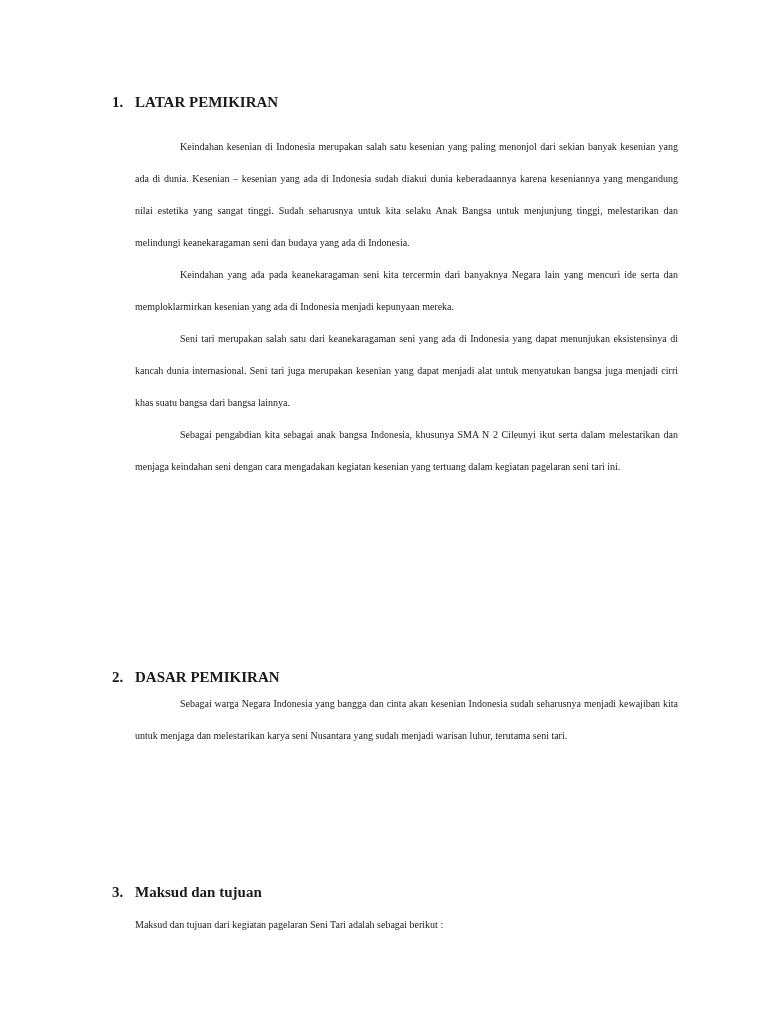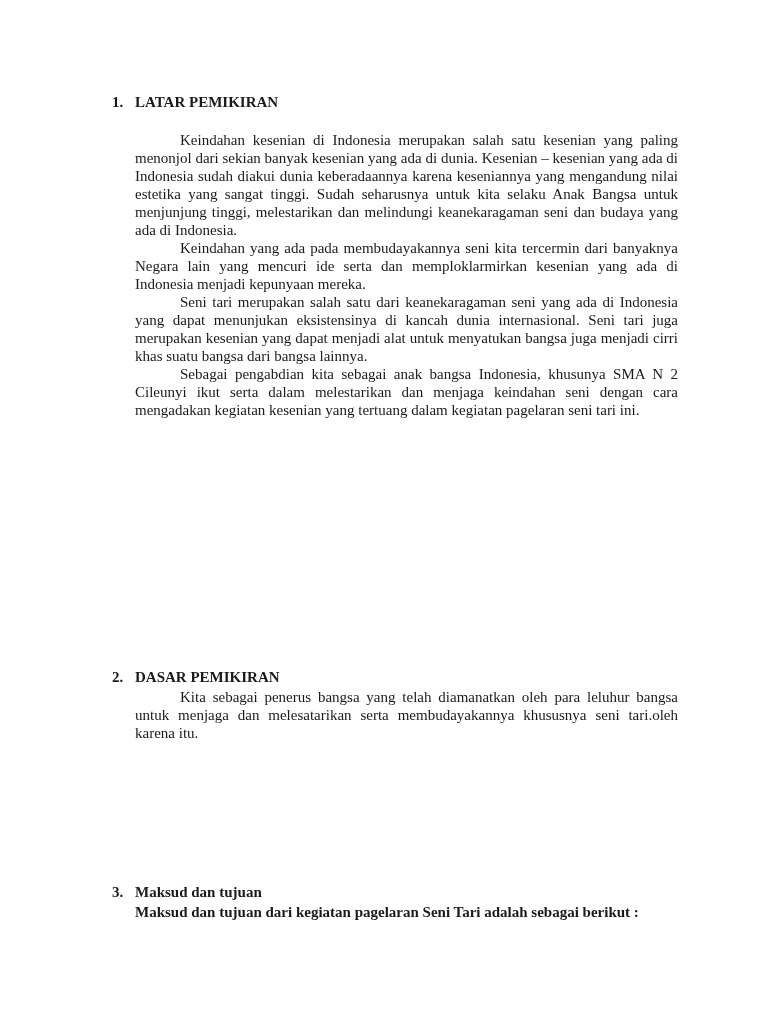--- a/index.html
+++ b/index.html
@@ -35,64 +35,64 @@
       line-height: 20px;
       height: 20px;
     }
     .heading .num {
       width: 23px;
       flex: 0 0 23px;
     }
     .body-text {
       margin-left: 23px;
       width: 543px;
-      font-size: 15px;
-      line-height: 18px;
+      font-size: 10px;
+      line-height: 32px;
     }
     .para {
       margin: 0;
       text-align: justify;
       text-indent: 45px;
     }
     .para.noindent {
       text-indent: 0;
     }
     
     #sec1 { top: 92px; }
     #sec1 .body-text { margin-top: 19px; }
     #sec2 { top: 667px; }
     #sec2 .body-text { margin-top: 1px; }
     #sec3 { top: 882px; }
-    #sec3 .body-text { margin-top: 1px; font-weight: bold; }
+    #sec3 .body-text { margin-top: 7px; }
   </style>
 </head>
 <body>
 
 <div class="page">
 
   <div class="section" id="sec1">
     <div class="heading">
       <span class="num">1.</span>
       <span class="title">LATAR PEMIKIRAN</span>
     </div>
     <div class="body-text">
       <p class="para">Keindahan kesenian di Indonesia merupakan salah satu kesenian yang paling menonjol dari sekian banyak kesenian yang ada di dunia. Kesenian – kesenian yang ada di Indonesia sudah diakui dunia keberadaannya karena keseniannya yang mengandung nilai estetika yang sangat tinggi. Sudah seharusnya untuk kita selaku Anak Bangsa untuk menjunjung tinggi, melestarikan dan melindungi keanekaragaman seni dan budaya yang ada di Indonesia.</p>
-      <p class="para">Keindahan yang ada pada membudayakannya seni kita tercermin dari banyaknya Negara lain yang mencuri ide serta dan memploklarmirkan kesenian yang ada di Indonesia menjadi kepunyaan mereka.</p>
+      <p class="para">Keindahan yang ada pada keanekaragaman seni kita tercermin dari banyaknya Negara lain yang mencuri ide serta dan memploklarmirkan kesenian yang ada di Indonesia menjadi kepunyaan mereka.</p>
       <p class="para">Seni tari merupakan salah satu dari keanekaragaman seni yang ada di Indonesia yang dapat menunjukan eksistensinya di kancah dunia internasional. Seni tari juga merupakan kesenian yang dapat menjadi alat untuk menyatukan bangsa juga menjadi cirri khas suatu bangsa dari bangsa lainnya.</p>
       <p class="para">Sebagai pengabdian kita sebagai anak bangsa Indonesia, khusunya SMA N 2 Cileunyi ikut serta dalam melestarikan dan menjaga keindahan seni dengan cara mengadakan kegiatan kesenian yang tertuang dalam kegiatan pagelaran seni tari ini.</p>
     </div>
   </div>
 
   <div class="section" id="sec2">
     <div class="heading">
       <span class="num">2.</span>
       <span class="title">DASAR PEMIKIRAN</span>
     </div>
     <div class="body-text">
-      <p class="para">Kita sebagai penerus bangsa yang telah diamanatkan oleh para leluhur bangsa untuk menjaga dan melesatarikan serta membudayakannya khususnya seni tari.oleh karena itu.</p>
+      <p class="para">Sebagai warga Negara Indonesia yang bangga dan cinta akan kesenian Indonesia sudah seharusnya menjadi kewajiban kita untuk menjaga dan melestarikan karya seni Nusantara yang sudah menjadi warisan luhur, terutama seni tari.</p>
     </div>
   </div>
 
   <div class="section" id="sec3">
     <div class="heading">
       <span class="num">3.</span>
       <span class="title">Maksud dan tujuan</span>
     </div>
     <div class="body-text">
       <p class="para noindent">Maksud dan tujuan dari kegiatan pagelaran Seni Tari adalah sebagai berikut :</p>

